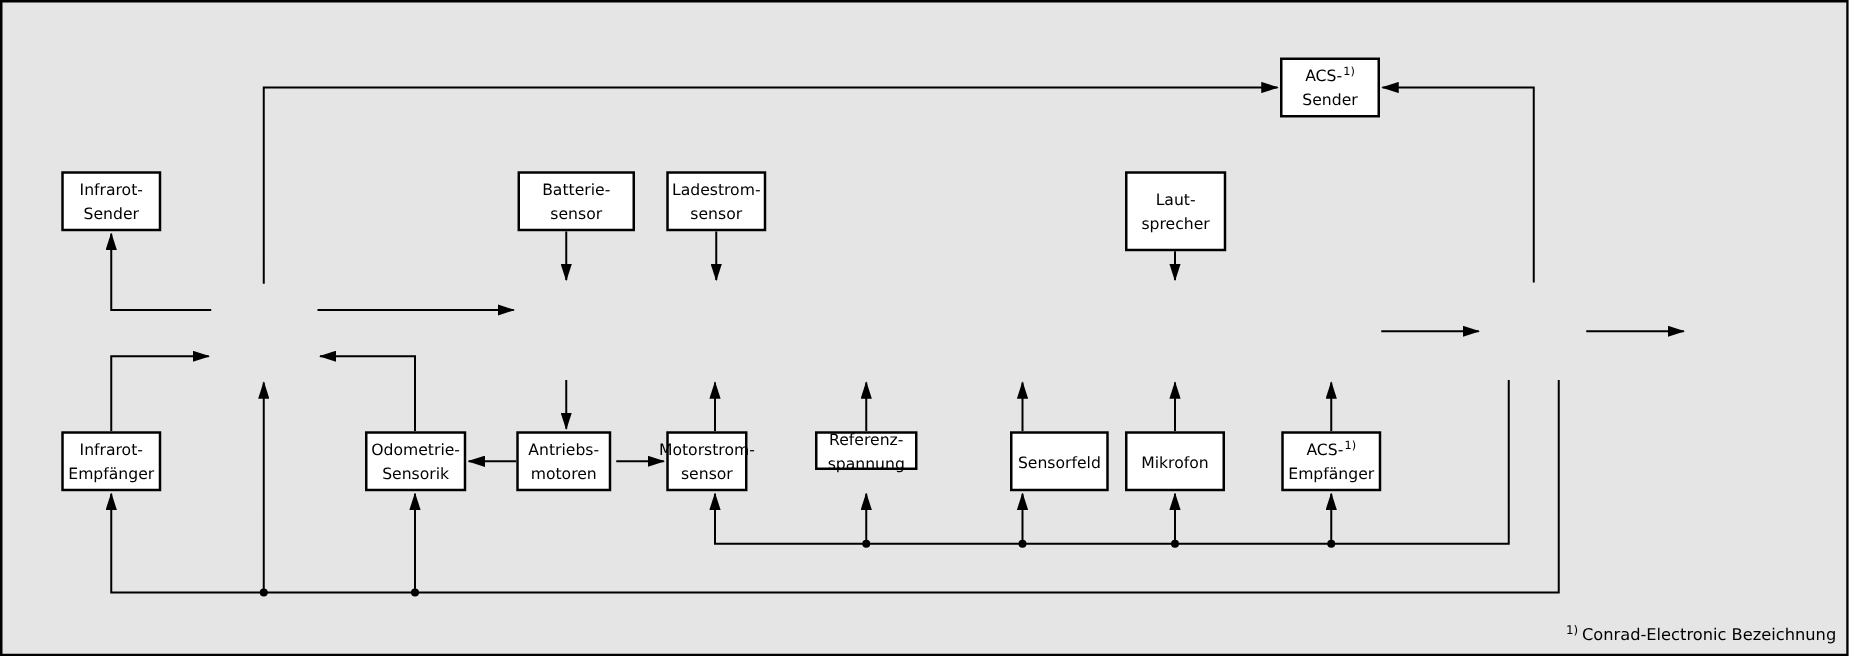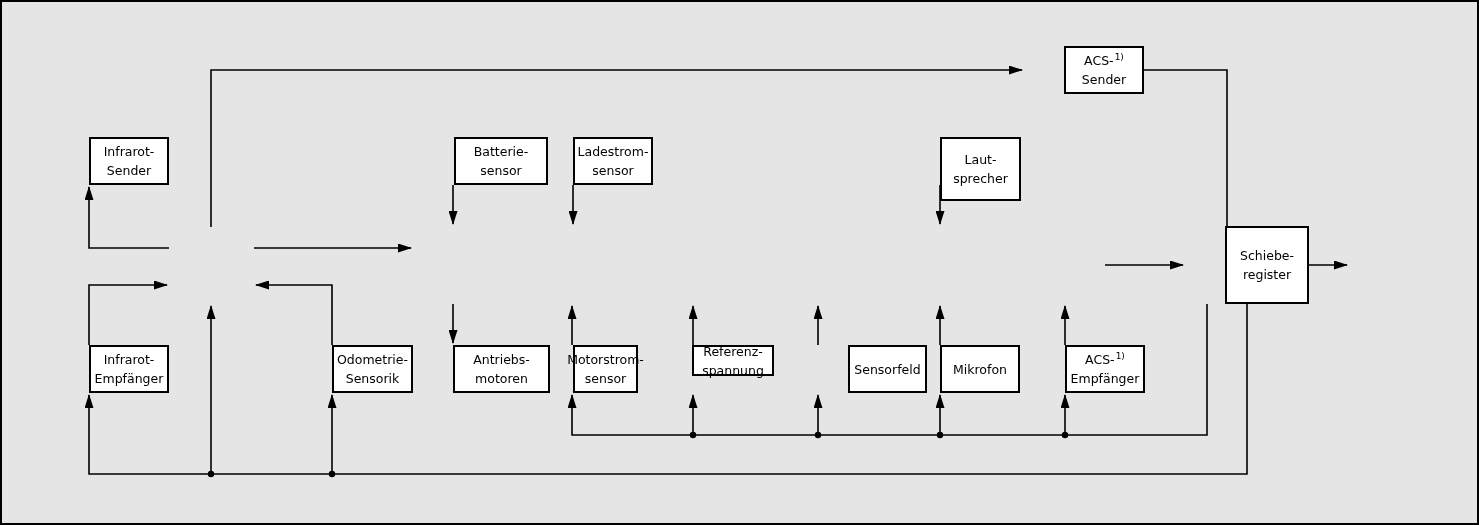--- a/index.html
+++ b/index.html
@@ -19,21 +19,20 @@
   svg.wires polyline{fill:none; stroke:var(--line); stroke-width:1.6;}
   svg.wires circle{fill:var(--line); stroke:none;}
   .box{
     position:absolute; box-sizing:border-box;
     background:var(--boxfill);
     border:2px solid var(--line);
     display:flex; flex-direction:column;
     align-items:center; justify-content:center;
     font-size:12.5px; line-height:19px; text-align:center;
     white-space:nowrap;
-    margin-left:40px;
   }
   .box .line{display:block;}
   .box sup{font-size:9px; line-height:0; margin-left:1px;}
   .footnote{
     position:absolute; right:8px; bottom:6px;
     font-size:13px; line-height:16px;
   }
   .footnote sup{font-size:9.5px; margin-right:3px;}
 </style>
 </head>
@@ -111,37 +110,33 @@
     <span class="line">Laut-</span>
     <span class="line">sprecher</span>
   </div>
 
   <div class="box" style="left:1022px;top:44px;width:80px;height:48px">
     <span class="line"><span>ACS-</span><sup>1)</sup></span>
     <span class="line">Sender</span>
   </div>
 
 
-  <div class="box" style="left:1183px;top:224px;width:84px;height:78px">
-    <span class="line">Schiebe-</span>
-    <span class="line">register</span>
-  </div>
 
 
   <div class="box" style="left:47px;top:343px;width:80px;height:48px">
     <span class="line">Infrarot-</span>
     <span class="line">Empfänger</span>
   </div>
 
   <div class="box" style="left:290px;top:343px;width:81px;height:48px">
     <span class="line">Odometrie-</span>
     <span class="line">Sensorik</span>
   </div>
 
-  <div class="box" style="left:411px;top:343px;width:97px;height:48px">
+  <div class="box" style="left:411px;top:343px;width:76px;height:48px">
     <span class="line">Antriebs-</span>
     <span class="line">motoren</span>
   </div>
 
   <div class="box" style="left:531px;top:343px;width:65px;height:48px">
     <span class="line">Motorstrom-</span>
     <span class="line">sensor</span>
   </div>
 
   <div class="box" style="left:650px;top:343px;width:82px;height:31px">
@@ -155,14 +150,17 @@
 
   <div class="box" style="left:898px;top:343px;width:80px;height:48px">
     <span class="line">Mikrofon</span>
   </div>
 
   <div class="box" style="left:1023px;top:343px;width:80px;height:48px">
     <span class="line"><span>ACS-</span><sup>1)</sup></span>
     <span class="line">Empfänger</span>
   </div>
 
+  <div class="footnote">
+    <sup>1)</sup><span>Conrad-Electronic Bezeichnung</span>
+  </div>
 
 </div>
 
 </body></html>

